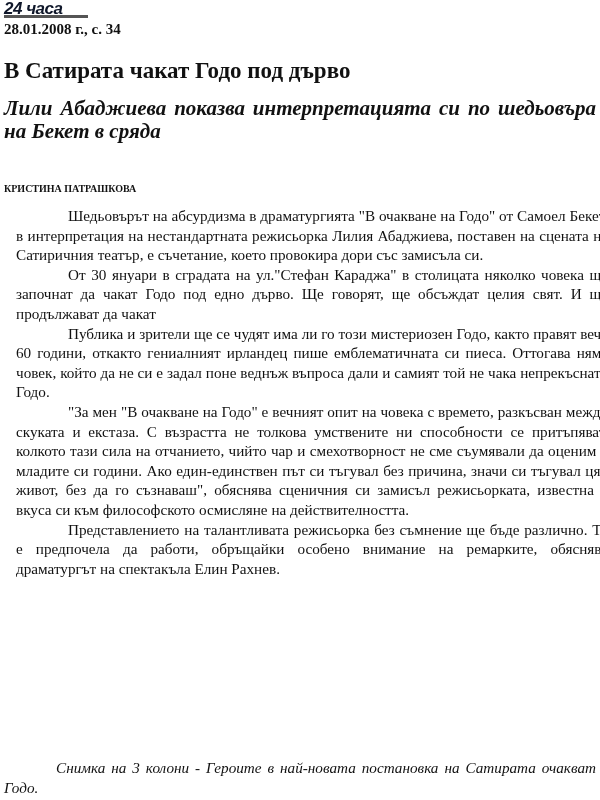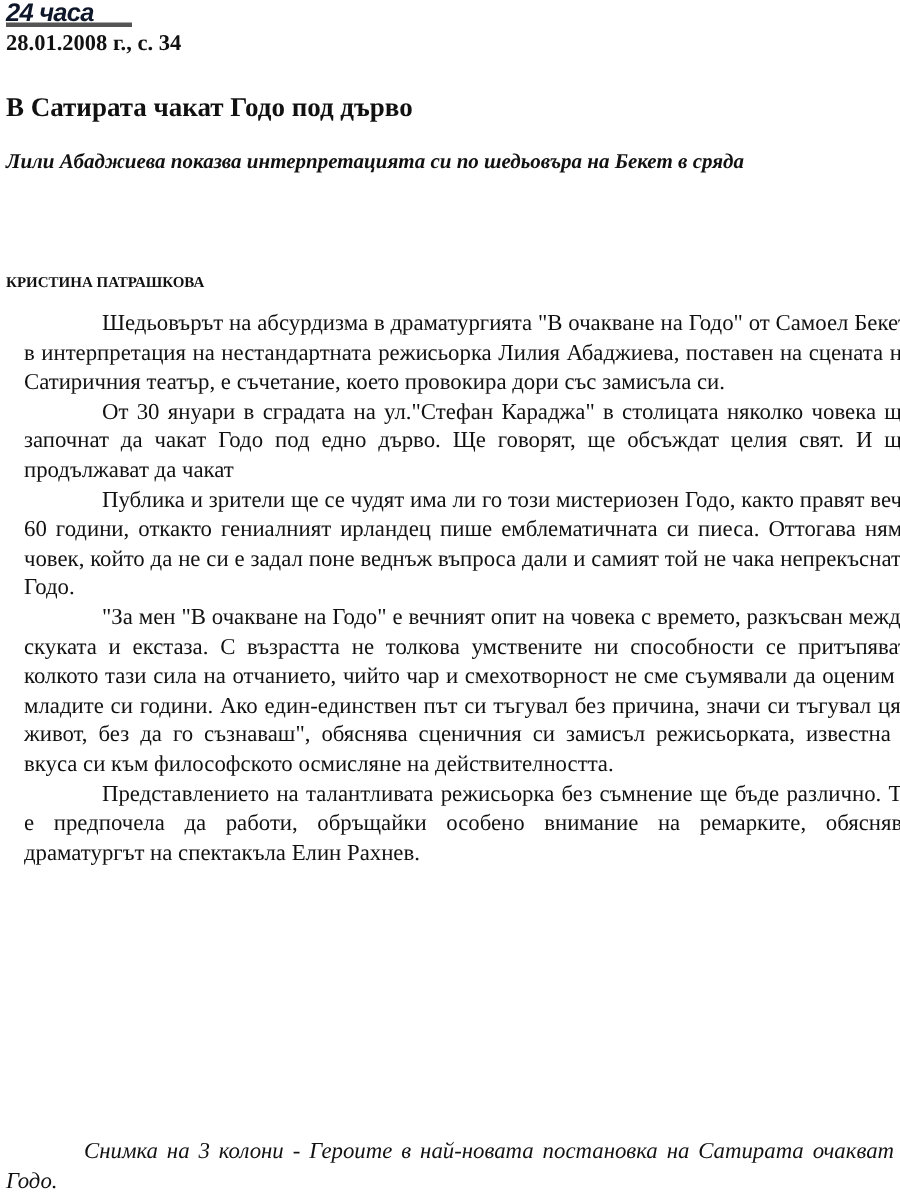--- a/index.html
+++ b/index.html
@@ -46,31 +46,31 @@
       top: 20px;
       font-weight: bold;
       font-size: 15px;
       line-height: 18px;
     }
     .headline {
       position: absolute;
       left: 4px;
       top: 61px;
       font-weight: bold;
-      font-size: 18px;
+      font-size: 23px;
       line-height: 20px;
     }
     .subheadline {
       position: absolute;
       left: 4px;
       top: 97px;
       width: 592px;
       font-weight: bold;
       font-style: italic;
-      font-size: 14px;
+      font-size: 21px;
       line-height: 23px;
       text-align: justify;
     }
     .author {
       position: absolute;
       left: 4px;
       top: 180px;
       font-weight: bold;
       font-size: 10px;
       line-height: 18px;

